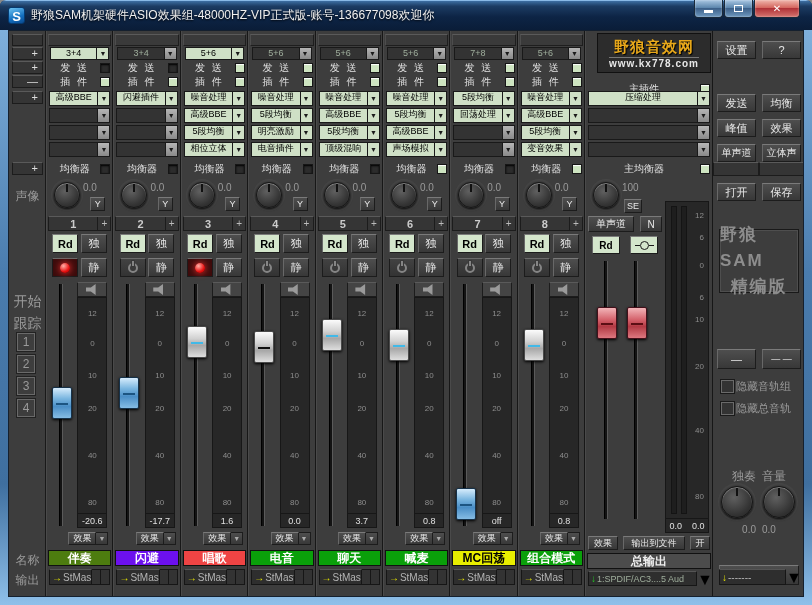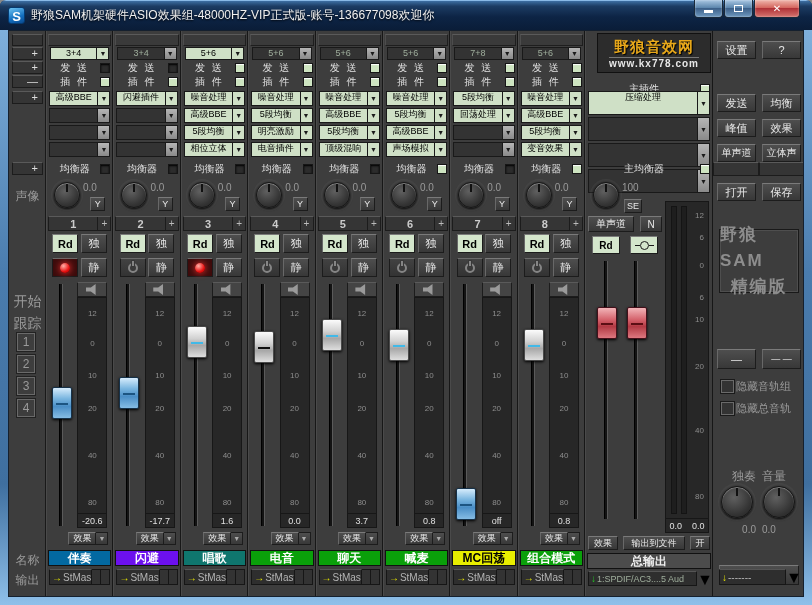--- a/index.html
+++ b/index.html
@@ -107,21 +107,21 @@
   .outarrow{color:#e8e800;font-weight:bold;font-size:10px;margin-right:1px;}
   .minibox{width:9px;background:#333;border:1px solid #161616;border-left:none;}
   
   .master{position:absolute;left:576px;top:0;width:128px;height:100%;border-left:1px solid #4a4a4a;border-right:1px solid #171717;}
   .logo{position:absolute;left:11px;right:1px;top:2px;height:40px;background:#2c2c2c;border:1px solid #111;
         display:flex;flex-direction:column;align-items:center;justify-content:center;overflow:hidden;}
   .logo .brand{color:#e8a81a;font-size:15px;font-weight:bold;letter-spacing:1px;text-shadow:1px 1px 1px #000;}
   .logo .url{color:#e8e8e8;font-size:10px;font-weight:bold;letter-spacing:1px;border-top:1px solid #777;}
   .m-plugin{top:51px;height:14px;left:2px;right:2px;display:flex;align-items:center;}
   .m-fx{top:60px;left:2px;right:2px;}
-  .m-fx .dd{height:24px;margin-bottom:2px;}
+  .m-fx .dd{height:15px;margin-bottom:2px;}
   .m-eq{top:131px;height:14px;left:2px;right:2px;display:flex;align-items:center;}
   .m-pan{top:148px;height:36px;left:0;width:84px;}
   .m-ctrl{top:185px;height:16px;left:2px;width:84px;display:flex;gap:6px;}
   .m-rd{top:205px;height:19px;left:2px;width:84px;display:flex;gap:10px;padding-left:4px;}
   .circ{width:9px;height:9px;border:1px solid #1a1a1a;border-radius:50%;position:relative;}
   .circ::before,.circ::after{content:'';position:absolute;top:3px;width:5px;height:1.5px;background:#1a1a1a;}
   .circ::before{left:-6px;}.circ::after{right:-6px;}
   .mfaders{position:absolute;top:228px;height:262px;left:6px;width:62px;}
   .mtrack{position:absolute;top:2px;bottom:2px;width:4px;background:#131313;border-left:1px solid #000;border-right:1px solid #5a5a5a;}
   .mmeter{position:absolute;right:3px;width:44px;top:170px;height:332px;display:flex;flex-direction:column;
@@ -263,21 +263,21 @@
               </div>
         <div class="mval">
                 <span>-20.6</span>
               </div>
       </div>
     </div>
     <div class="row r-fxbtn">
       <span class="btn fxsm">效果</span>
       <span class="fxarr">▼</span>
     </div>
-    <div class="row r-name" style="background: #0369a1; color: rgb(255, 255, 255);">伴奏</div>
+    <div class="row r-name" style="background: #4d7c0f; color: rgb(255, 255, 255);">伴奏</div>
     <div class="row r-out">
       <span class="outbox">
               <span class="outarrow">→</span>
               <span>StMast</span>
             </span>
       <span class="minibox"></span>
       <span class="minibox"></span>
     </div>
   </div>
         <div class="ch">
@@ -441,21 +441,21 @@
               </div>
         <div class="mval">
                 <span>1.6</span>
               </div>
       </div>
     </div>
     <div class="row r-fxbtn">
       <span class="btn fxsm">效果</span>
       <span class="fxarr">▼</span>
     </div>
-    <div class="row r-name" style="background: #0f766e; color: rgb(255, 255, 255);">唱歌</div>
+    <div class="row r-name" style="background: #ef4444; color: rgb(255, 255, 255);">唱歌</div>
     <div class="row r-out">
       <span class="outbox">
               <span class="outarrow">→</span>
               <span>StMast</span>
             </span>
       <span class="minibox"></span>
       <span class="minibox"></span>
     </div>
   </div>
         <div class="ch">

